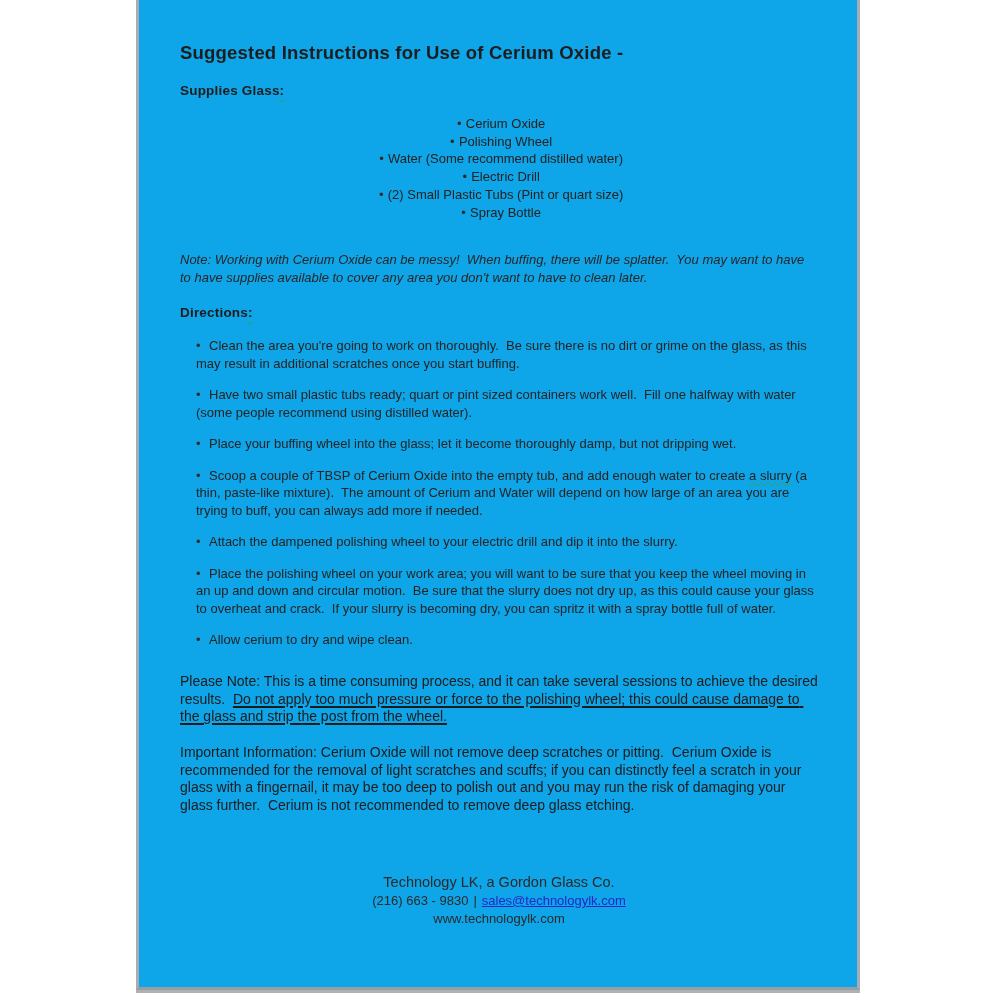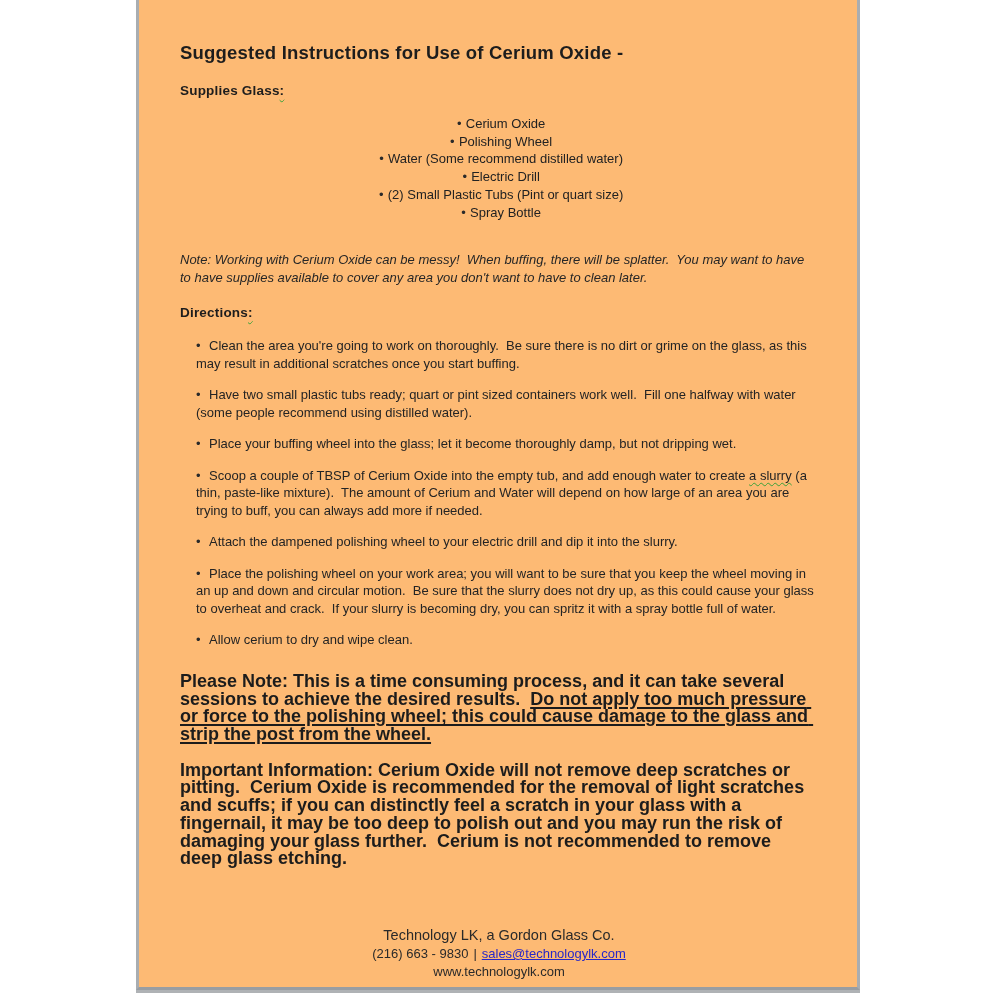--- a/index.html
+++ b/index.html
@@ -11,21 +11,21 @@
     font-family: "Liberation Sans", sans-serif;
     color: #222222;
   }
   .page {
     position: absolute;
     left: 136px;
     top: 0;
     width: 724px;
     height: 990px;
     box-sizing: border-box;
-    background: #fdba74;
+    background: #0ea5e9;
     border-left: 3px solid #a9adb1;
     border-right: 3px solid #a9adb1;
     border-bottom: 3px solid #989da2;
     box-shadow: 0 3px 0 rgba(110,115,120,0.55);
   }
   .content {
     box-sizing: border-box;
     width: 100%;
     height: 100%;
     padding: 42px 39px 0 41px;
@@ -89,22 +89,22 @@
   }
   .squiggle-green {
     text-decoration-line: underline;
     text-decoration-style: wavy;
     text-decoration-color: #3aa23a;
     text-decoration-thickness: 1px;
     text-underline-offset: 2px;
     text-decoration-skip-ink: none;
   }
   .bold-para {
-    font-size: 18px;
-    font-weight: bold;
+    font-size: 14px;
+    font-weight: normal;
     line-height: 17.7px;
     white-space: pre-wrap;
     color: #1c1c1c;
   }
   .please-note { margin: 24px 0 0 0; }
   .important { margin: 18px 0 0 0; }
   .underline-strong {
     text-decoration: underline;
     text-decoration-thickness: 1.5px;
     text-underline-offset: 2px;

